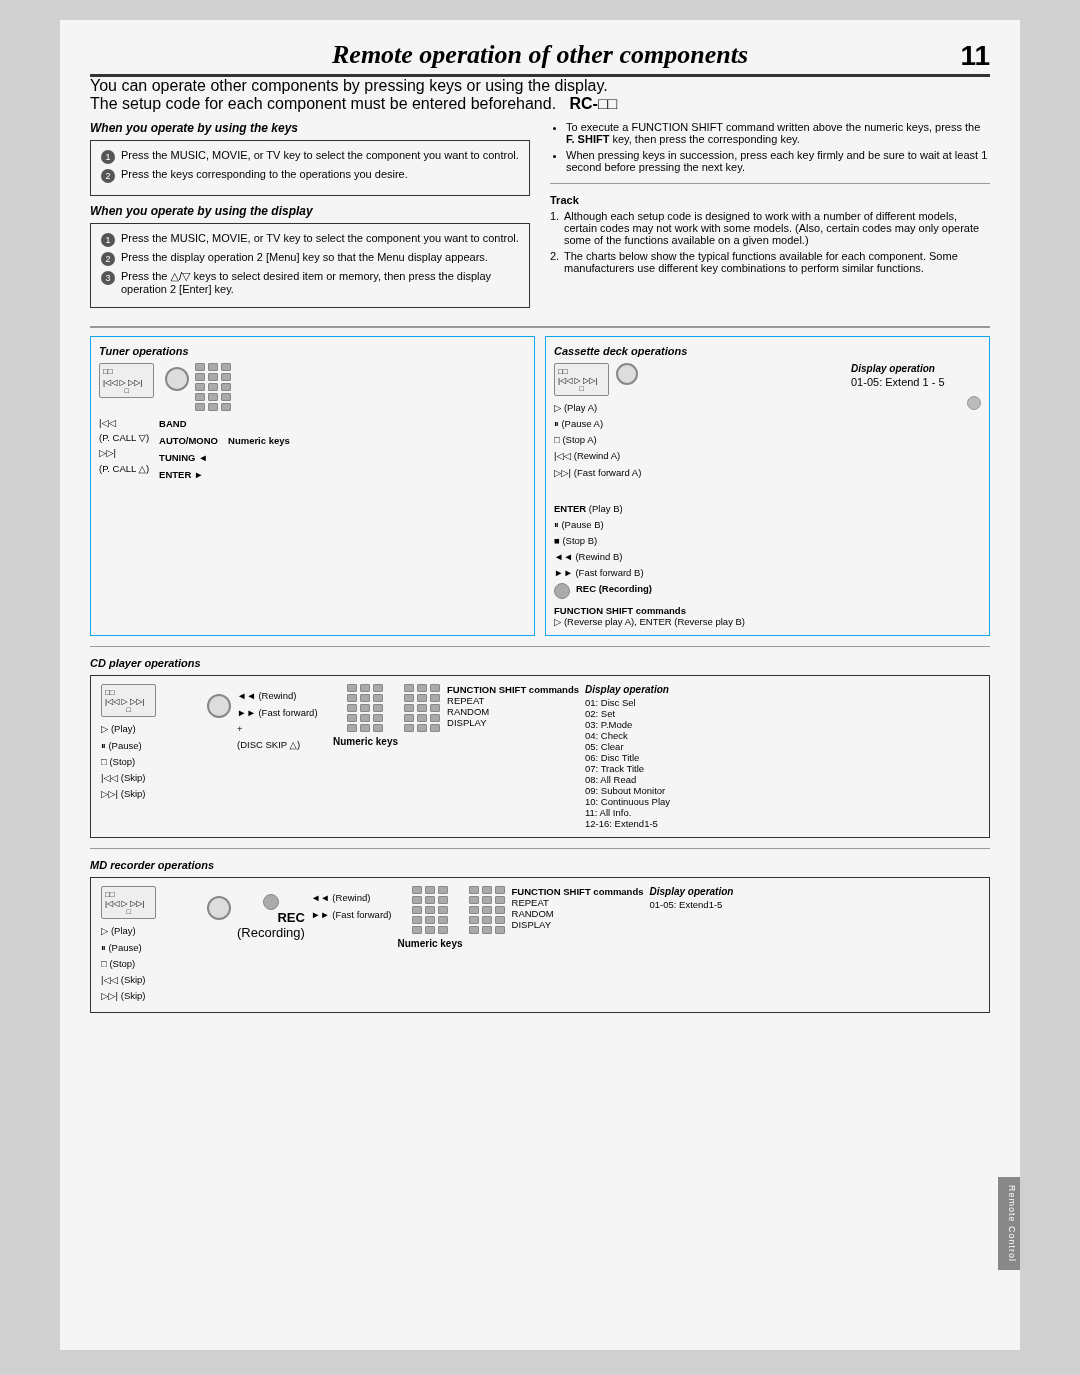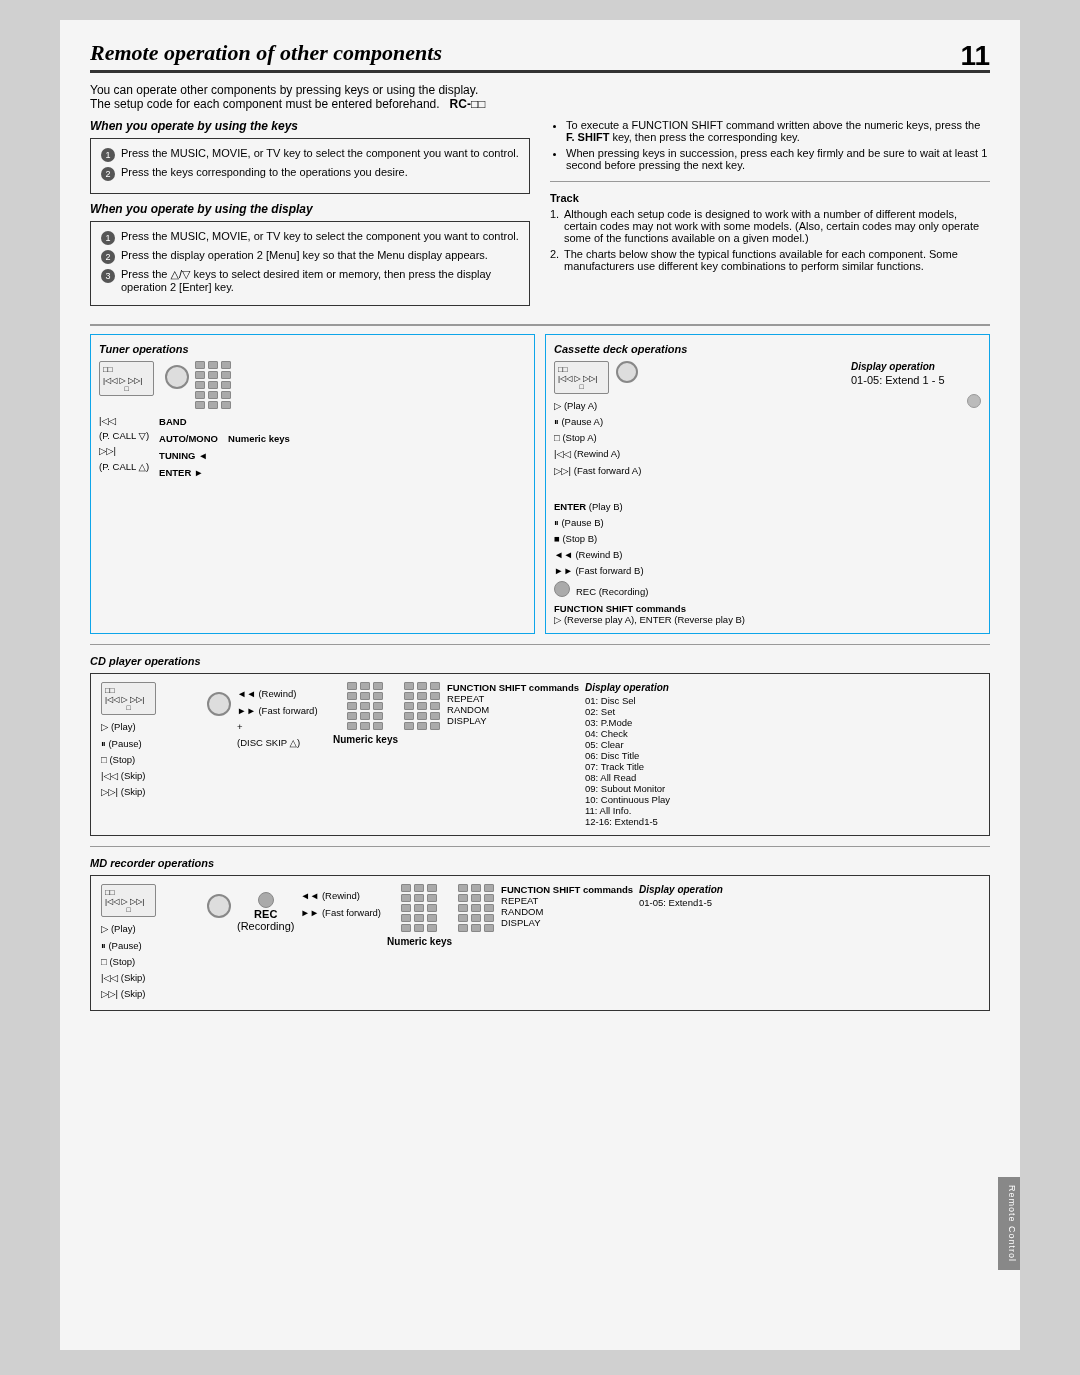--- a/index.html
+++ b/index.html
@@ -15,36 +15,36 @@
     .page {
       width: 960px;
       min-height: 1330px;
       background: #f5f5f5;
       margin: 20px;
       padding: 20px 30px 30px 30px;
       position: relative;
     }
     .page-title {
       font-family: Georgia, serif;
-      font-size: 22px;
+      font-size: 26px;
       font-style: italic;
       font-weight: bold;
       border-bottom: 3px solid #333;
       padding-bottom: 4px;
-      margin-bottom: 10px;
+      text-align: center;
     }
     .page-number {
       position: absolute;
       top: 20px;
       right: 30px;
       font-size: 28px;
       font-weight: bold;
     }
     .intro-text {
-      font-size: 12px;
+      font-size: 16px;
       margin-bottom: 8px;
     }
     .rc-code {
       font-weight: bold;
     }
     .two-col {
       display: flex;
       gap: 20px;
       margin-bottom: 10px;
     }
@@ -386,21 +386,21 @@
             </div>
             <div style="line-height:1.7;">
               <div><span class="bold-key">ENTER</span> (Play B)</div>
               <div>⏸ (Pause B)</div>
               <div>■ (Stop B)</div>
               <div>◄◄ (Rewind B)</div>
               <div>►► (Fast forward B)</div>
             </div>
           </div>
 
-          <div style="display:flex; align-items:flex-end; gap:6px; margin-top:2px; font-size:9.5px;">
+          <div style="display:flex; align-items:flex-start; gap:6px; margin-top:2px; font-size:9.5px;font-weight:bold;">
             <div style="width:16px; height:16px; border-radius:50%; background:#aaa; border:1px solid #888;"></div>
             <span>REC (Recording)</span>
           </div>
 
           <div class="function-shift">
             <div style="font-weight:bold;">FUNCTION SHIFT commands</div>
             <div>▷ (Reverse play A), ENTER (Reverse play B)</div>
           </div>
         </div>
 
@@ -539,21 +539,21 @@
             <div>□ (Stop)</div>
             <div>|◁◁ (Skip)</div>
             <div>▷▷| (Skip)</div>
           </div>
         </div>
 
         <div style="margin-top:10px;">
           <div class="remote-knob" style="width:24px; height:24px;"></div>
         </div>
 
-        <div style="font-size:11px; margin-top:8px; text-align:center;">
+        <div style="font-size:13px; margin-top:8px; text-align:right;">
           <div style="width:16px; height:16px; border-radius:50%; background:#aaa; border:1px solid #888; margin:0 auto;"></div>
           <div class="bold-key">REC</div>
           <div>(Recording)</div>
         </div>
 
         <div style="font-size:9.5px; line-height:1.7; min-width:80px; margin-top:4px;">
           <div>◄◄ (Rewind)</div>
           <div>►► (Fast forward)</div>
         </div>
 

